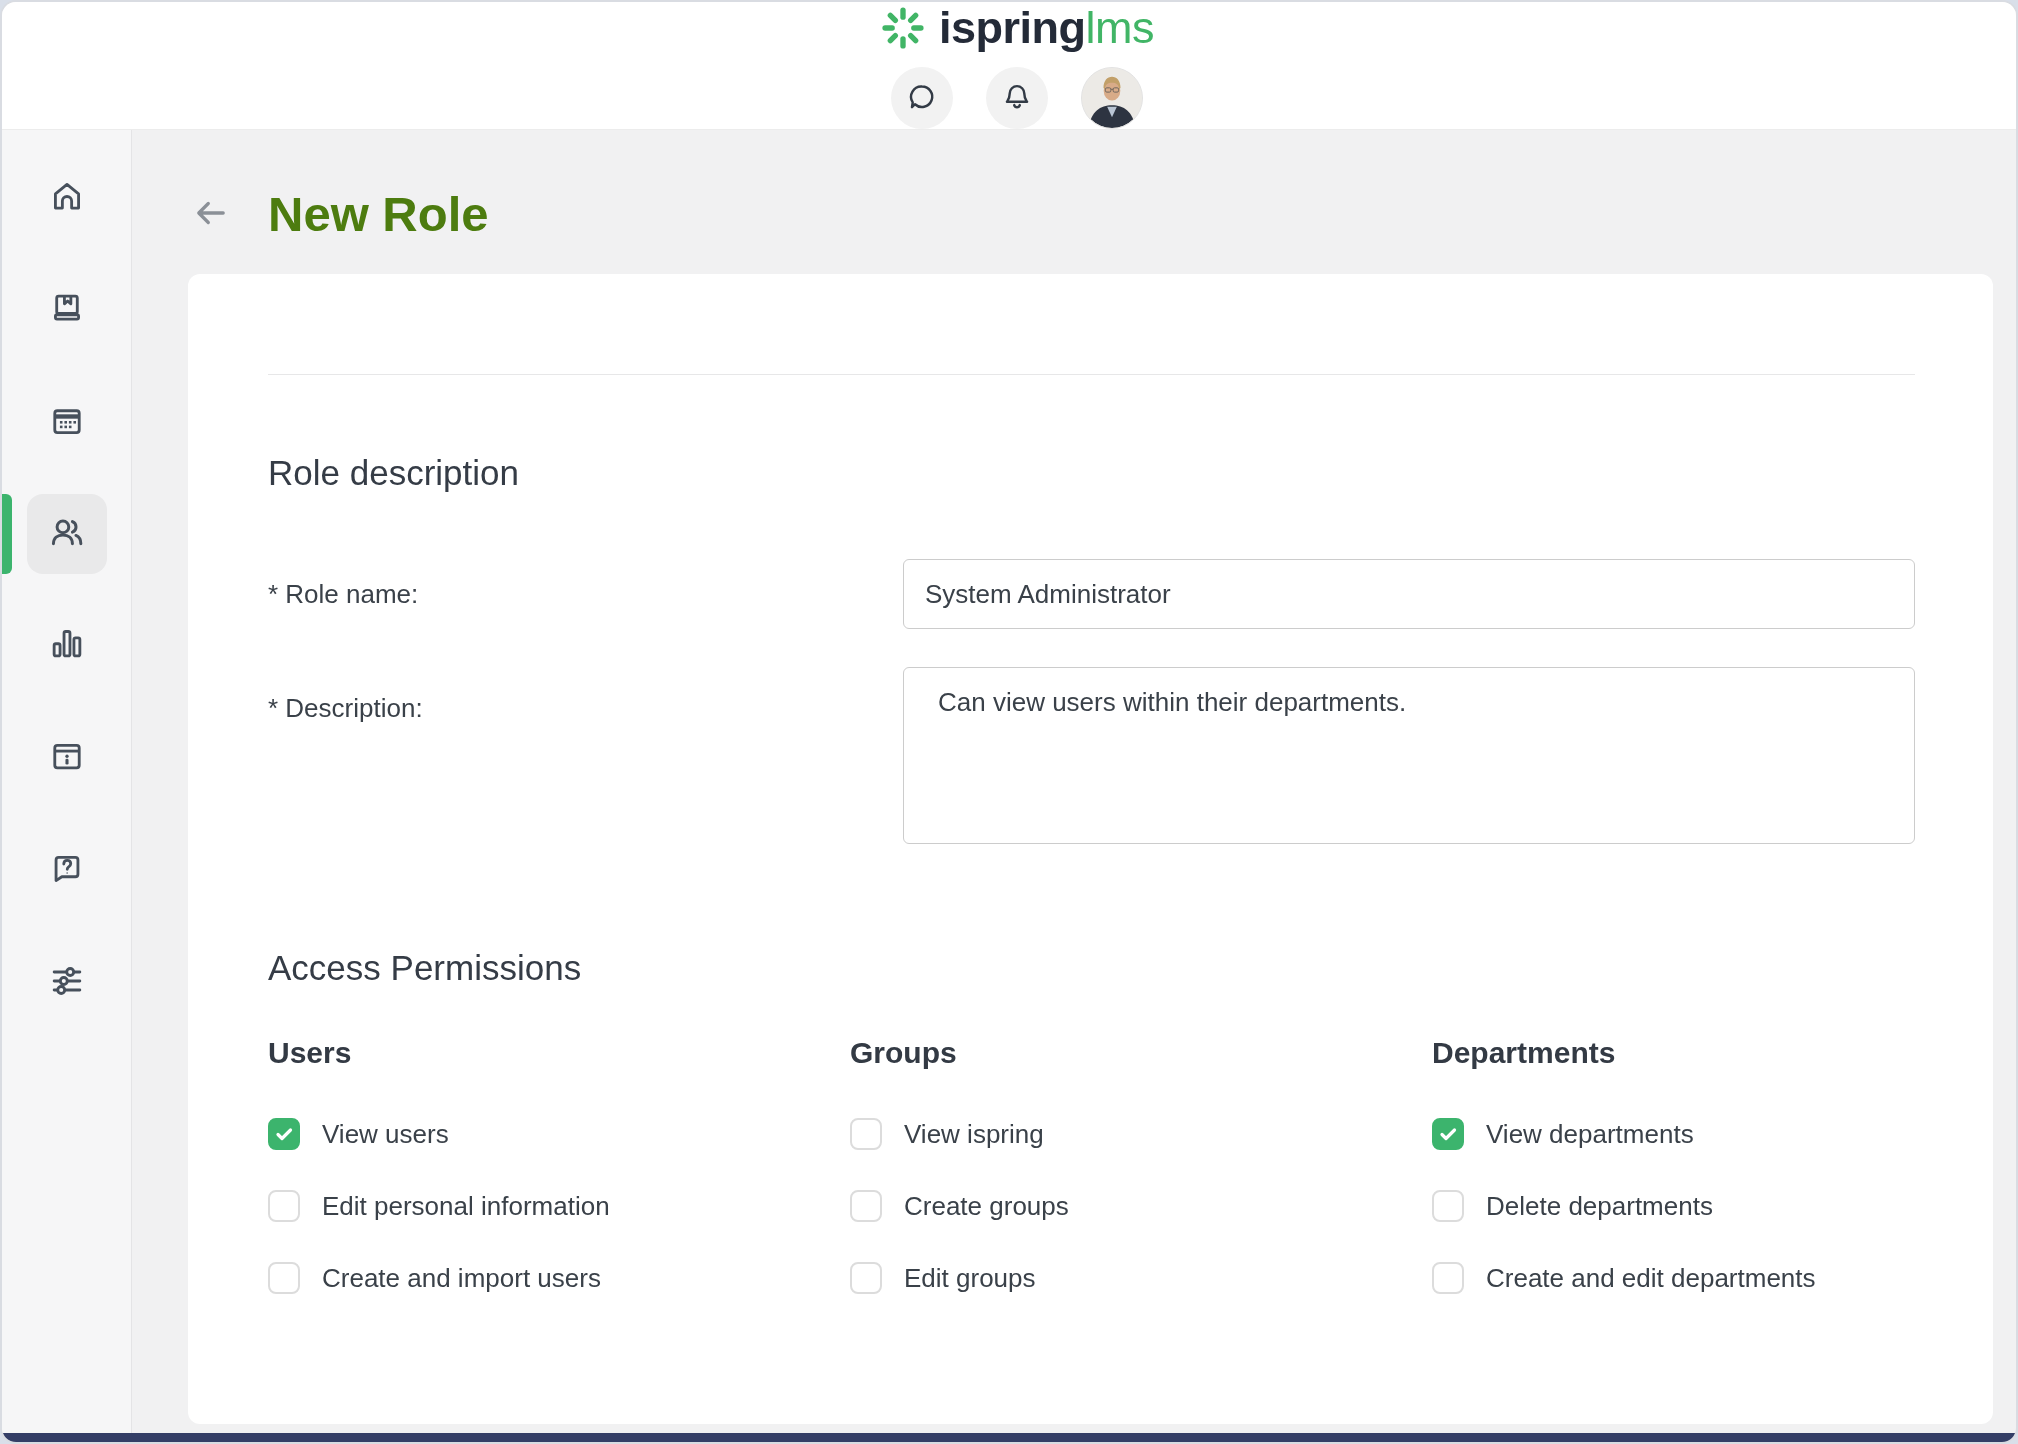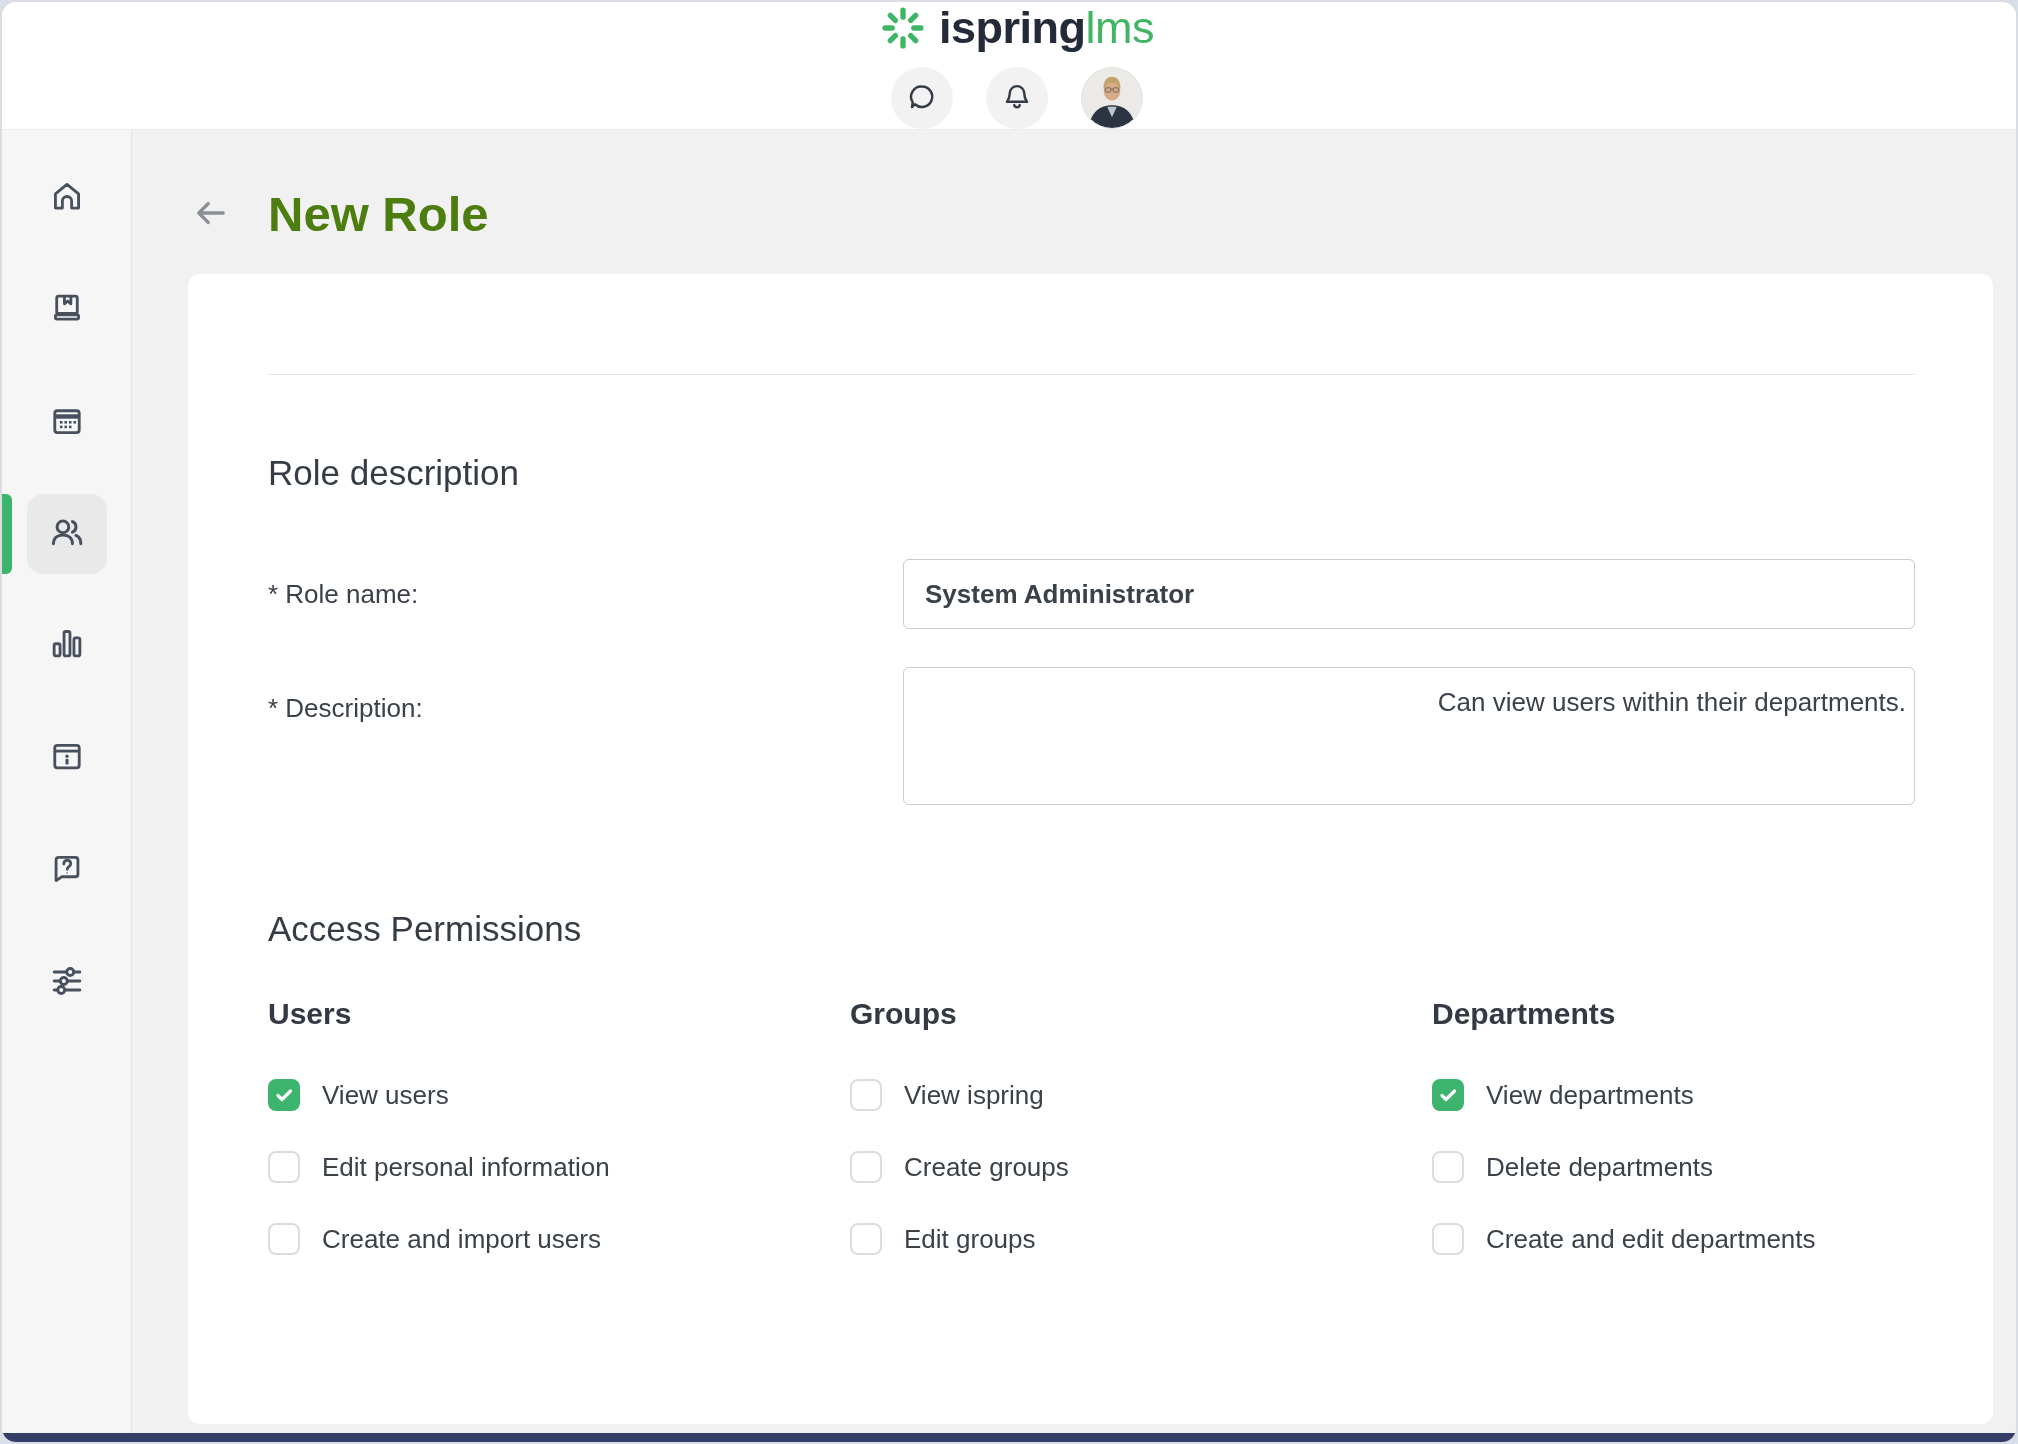--- a/index.html
+++ b/index.html
@@ -80,26 +80,26 @@
   }
   .divider { border: none; border-top: 1px solid #e7e7e8; margin: 48px 0 0 0; }
   .section-heading { margin: 78px 0 0 0; font-size: 35px; font-weight: 400; color: #353c46; }
   .form-row { display: flex; align-items: center; margin-top: 66px; }
   .form-row.top-align { align-items: flex-start; margin-top: 38px; }
   .form-label { width: 635px; flex-shrink: 0; font-size: 26px; color: #3a4149; }
   .form-row.top-align .form-label { padding-top: 26px; }
   .text-input {
     flex: 1; height: 70px; border: 1px solid #cccccc; border-radius: 6px;
     padding: 8px 21px; font-size: 26px; color: #3a4149; font-family: inherit;
-    outline: none; background: #fff; font-weight: bold;
+    outline: none; background: #fff;
   }
   .text-area {
-    flex: 1; height: 138px; border: 1px solid #cccccc; border-radius: 6px;
-    padding: 17px 8px; font-size: 26px; color: #3a4149; font-family: inherit;
-    resize: none; outline: none; background: #fff; line-height: 1.35; text-align: right;
+    flex: 1; height: 177px; border: 1px solid #cccccc; border-radius: 6px;
+    padding: 17px 34px; font-size: 26px; color: #3a4149; font-family: inherit;
+    resize: none; outline: none; background: #fff; line-height: 1.35;
   }
   .access-heading { margin-top: 104px; }
   .perm-grid { display: grid; grid-template-columns: 550px 550px 1fr; margin-top: 48px; gap: 32px; }
   .perm-title { margin: 0; font-size: 30px; font-weight: 700; color: #333a44; }
   .perm-item { display: flex; align-items: center; gap: 22px; margin-top: 40px; cursor: pointer; }
   .perm-item:first-of-type { margin-top: 48px; }
   .checkbox {
     width: 32px; height: 32px; border-radius: 8px;
     border: 2px solid #dcdcdc; background: #ffffff;
     display: flex; align-items: center; justify-content: center; flex-shrink: 0;

